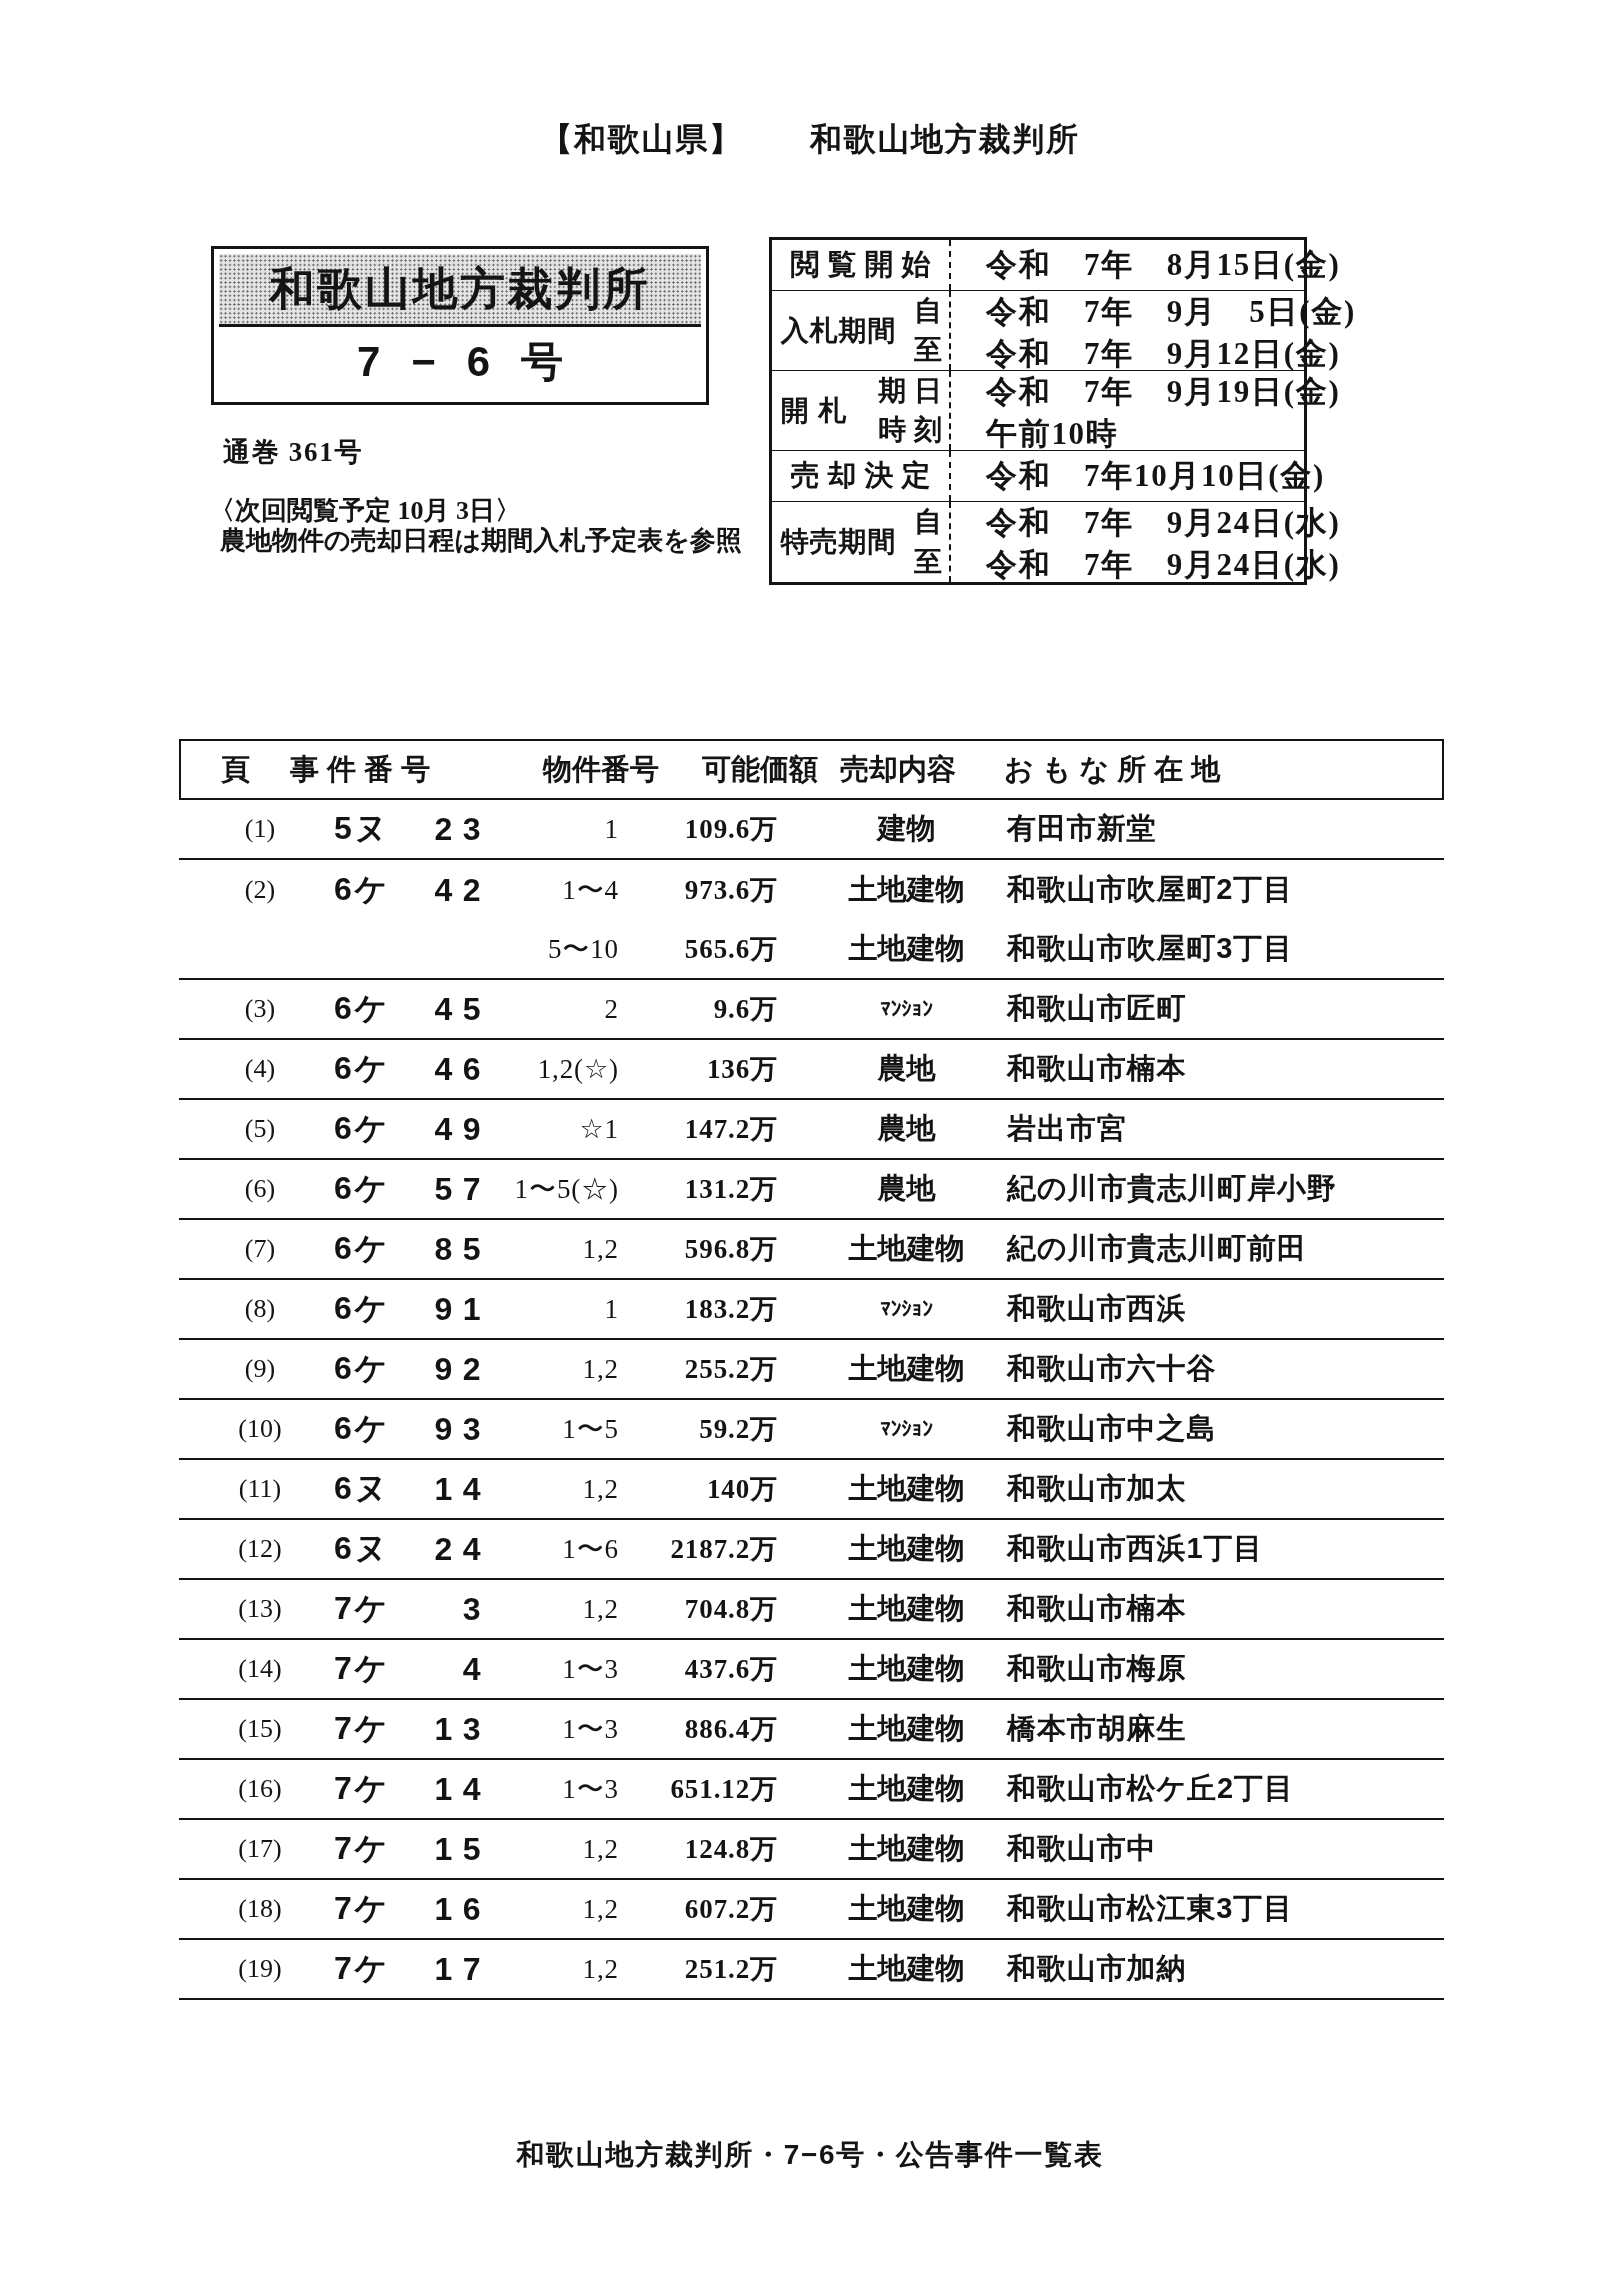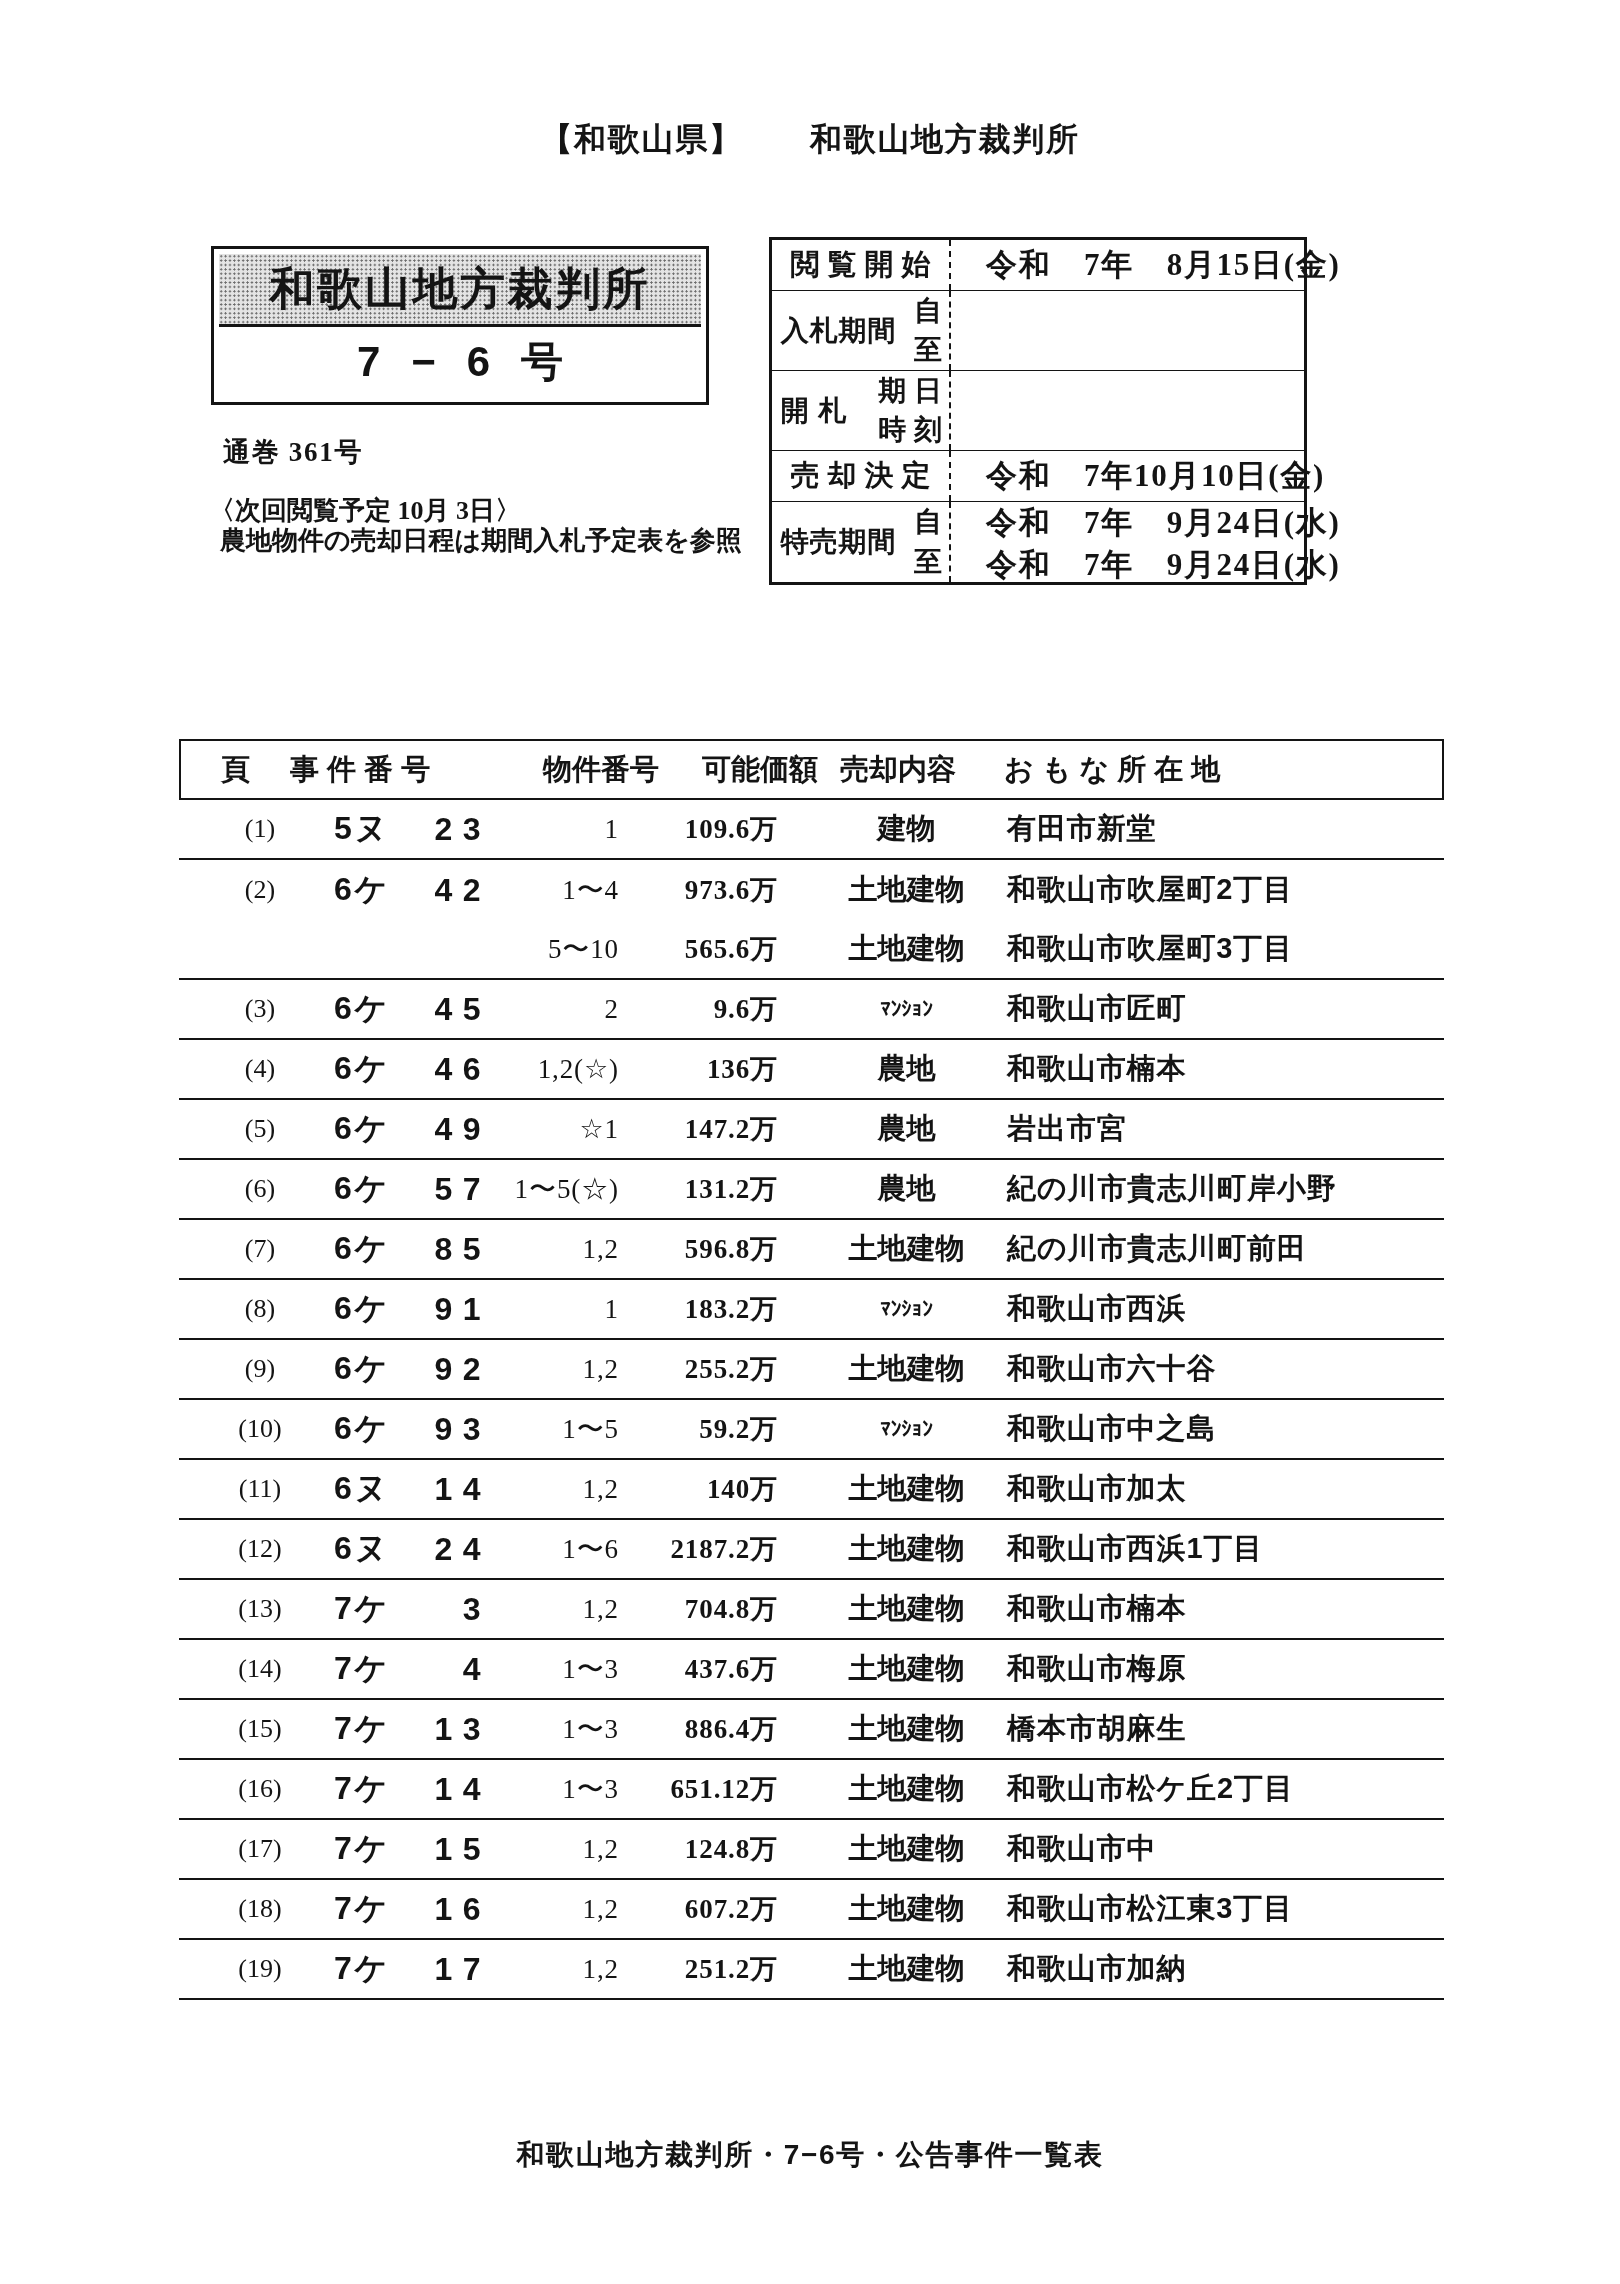--- a/index.html
+++ b/index.html
@@ -131,29 +131,37 @@
     </div>
 
     <div class="sched-row h-d">
       <div class="sched-label split">
         <span class="lab-main">入札期間</span>
         <span class="lab-subs">
           <span>自</span>
           <span>至</span>
         </span>
       </div>
+      <div class="sched-vals">
+        <div class="sched-val">令和　7年　9月　5日(金)</div>
+        <div class="sched-val">令和　7年　9月12日(金)</div>
+      </div>
     </div>
 
     <div class="sched-row h-d">
       <div class="sched-label split">
         <span class="lab-main">開 札</span>
         <span class="lab-subs">
           <span>期 日</span>
           <span>時 刻</span>
         </span>
+      </div>
+      <div class="sched-vals">
+        <div class="sched-val">令和　7年　9月19日(金)</div>
+        <div class="sched-val">午前10時</div>
       </div>
     </div>
 
     <div class="sched-row h-s">
       <div class="sched-label">売 却 決 定</div>
       <div class="sched-vals">
         <div class="sched-val">令和　7年10月10日(金)</div>
       </div>
     </div>
 

